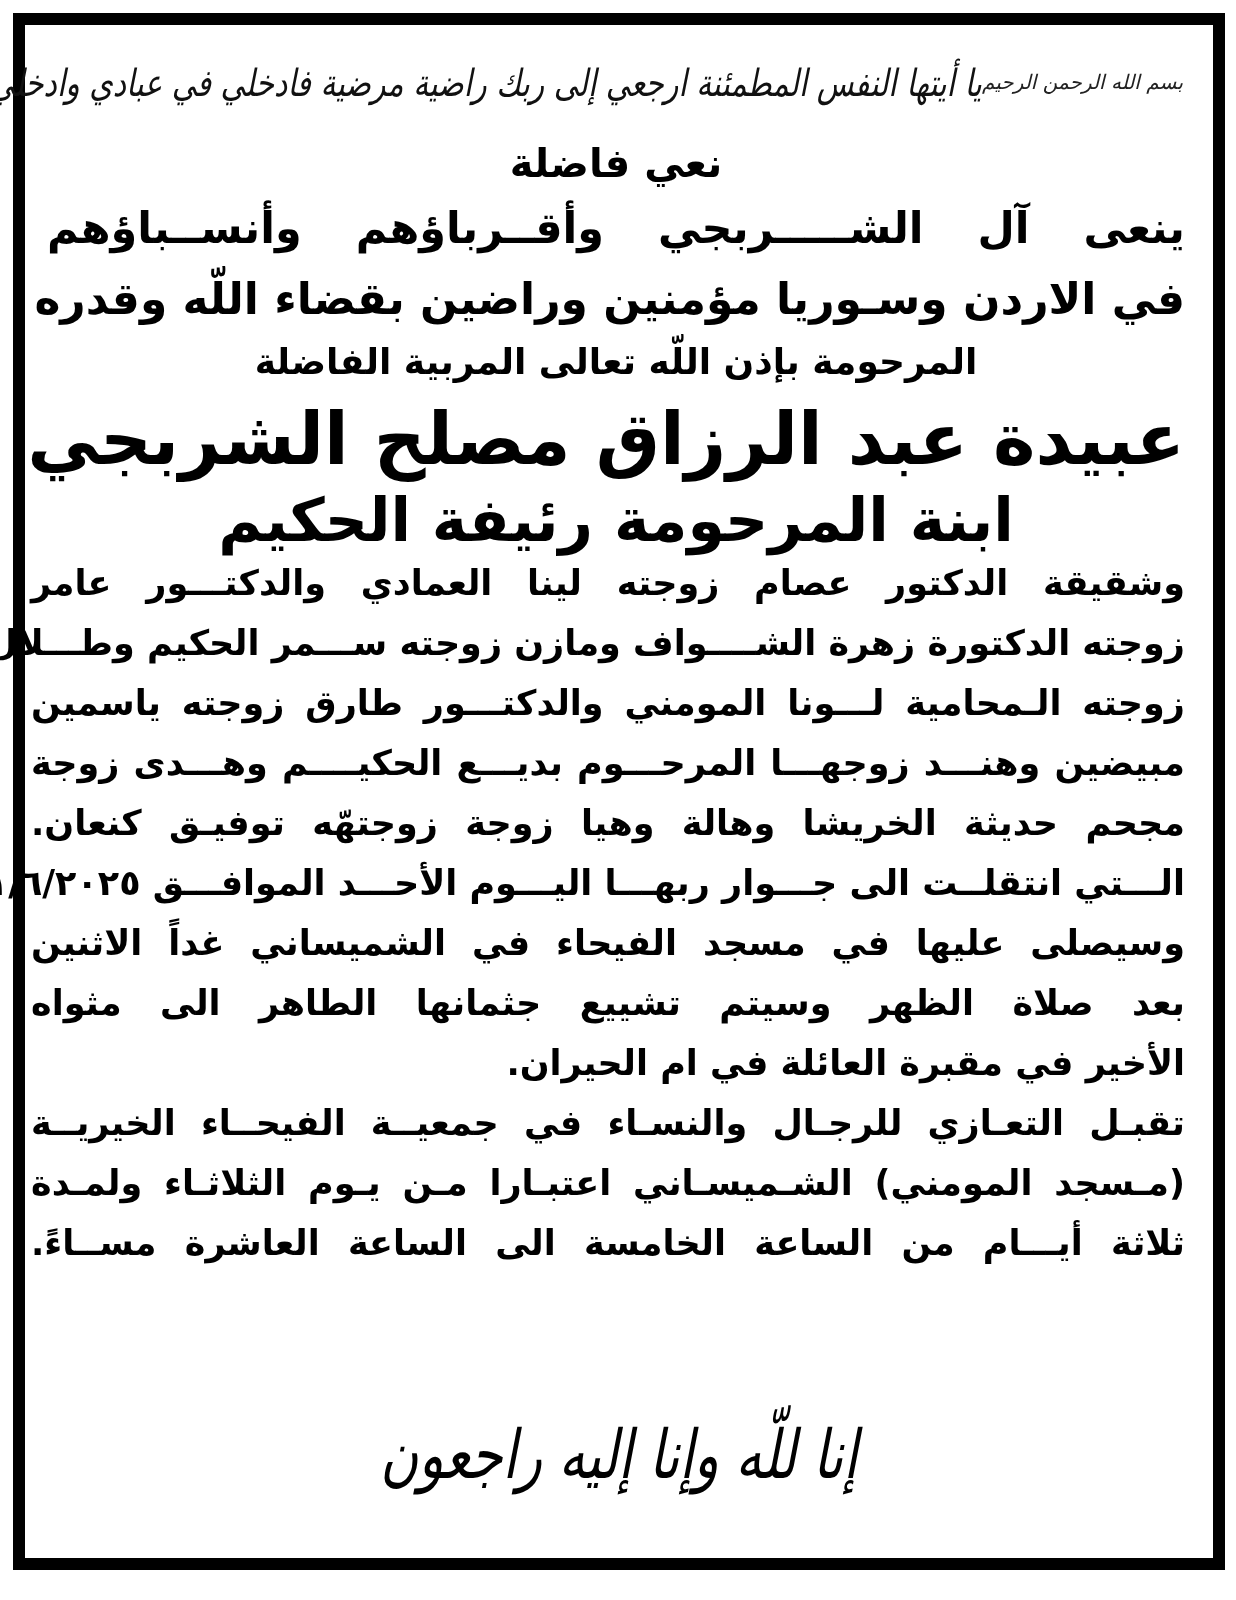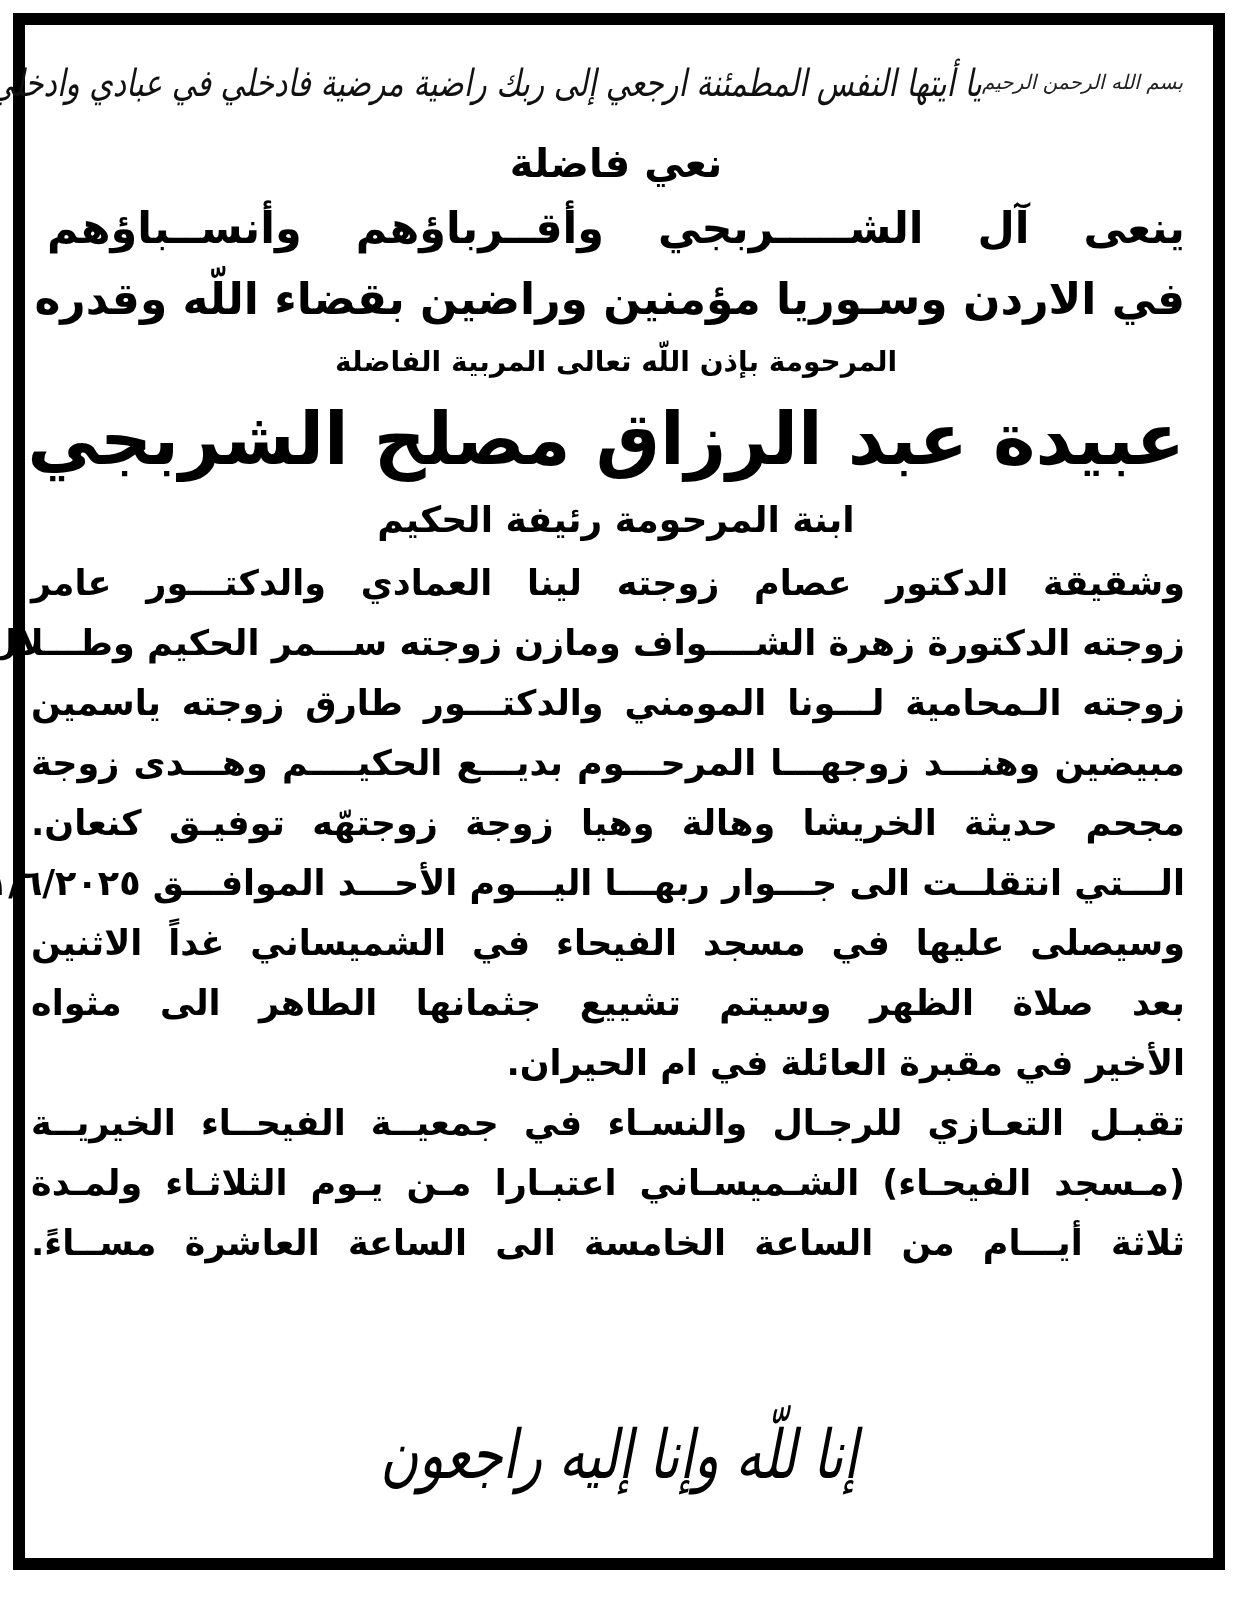--- a/index.html
+++ b/index.html
@@ -81,35 +81,35 @@
       line-height: 74px;
     }
     .lead2 {
       font-size: 44px;
       height: 68px;
       line-height: 68px;
     }
     .center-sub {
       text-align: center;
       text-align-last: center;
-      font-size: 28px;
+      font-size: 36px;
       height: 58px;
       line-height: 58px;
     }
     .name {
       text-align: center;
       text-align-last: center;
       font-size: 72px;
       height: 96px;
       line-height: 96px;
     }
     .mother {
       text-align: right;
       text-align-last: center;
-      font-size: 36px;
+      font-size: 60px;
       height: 66px;
       line-height: 66px;
     }
     .body-line {
       font-size: 35px;
       height: 60px;
       line-height: 60px;
       padding-left: 6px;
     }
     .short {
@@ -164,21 +164,21 @@
     <div class="line body-line">
       <span>الـــتي انتقلــت الى جـــوار ربهـــا اليـــوم الأحـــد الموافـــق</span>
       <span>١/٦/٢٠٢٥</span>
     </div>
 
     <div class="line body-line">وسيصلى عليها في مسجد الفيحاء في الشميساني غداً الاثنين</div>
     <div class="line body-line">بعد صلاة الظهر وسيتم تشييع جثمانها الطاهر الى مثواه</div>
     <div class="line body-line short">الأخير في مقبرة العائلة في ام الحيران.</div>
 
     <div class="line body-line">تقبـل التعـازي للرجـال والنسـاء في جمعيــة الفيحــاء الخيريــة</div>
-    <div class="line body-line">(مـسجد الفيحـاء) الشـميسـاني اعتبـارا مـن يـوم الثلاثـاء ولمـدة</div>
+    <div class="line body-line">(مـسجد المومني) الشـميسـاني اعتبـارا مـن يـوم الثلاثـاء ولمـدة</div>
     <div class="line body-line">ثلاثة أيـــام من الساعة الخامسة الى الساعة العاشرة مســاءً.</div>
   </div>
 
   <div class="closing">
     <span>إنا للّه وإنا إليه راجعون</span>
   </div>
 
 </div>
 
 </body></html>

